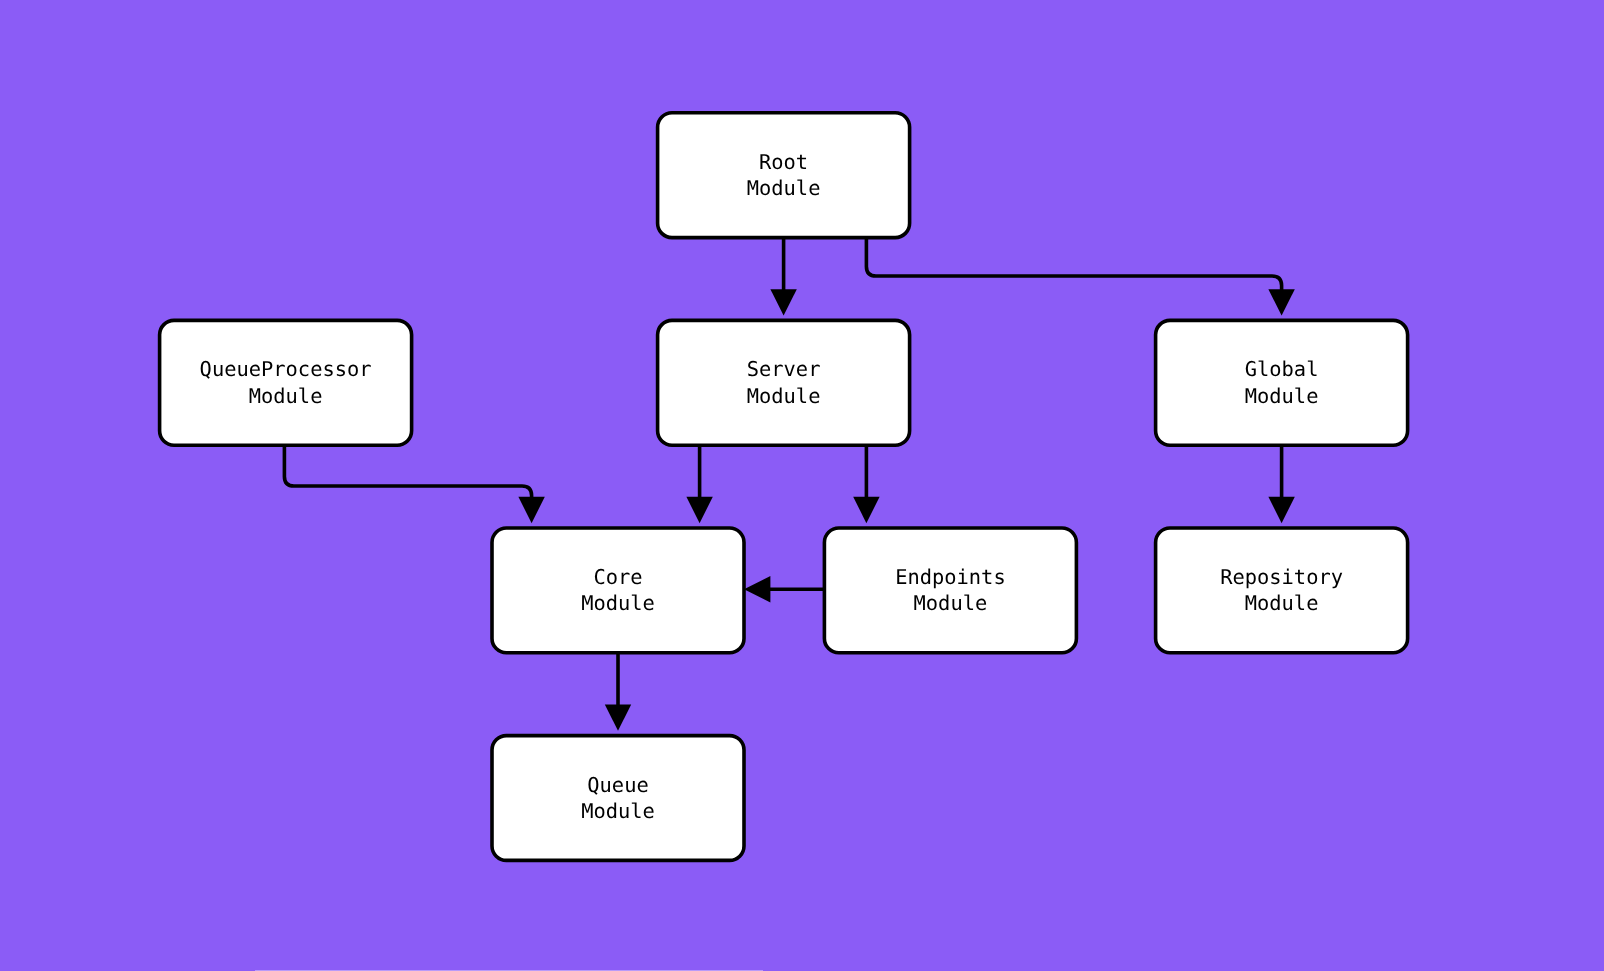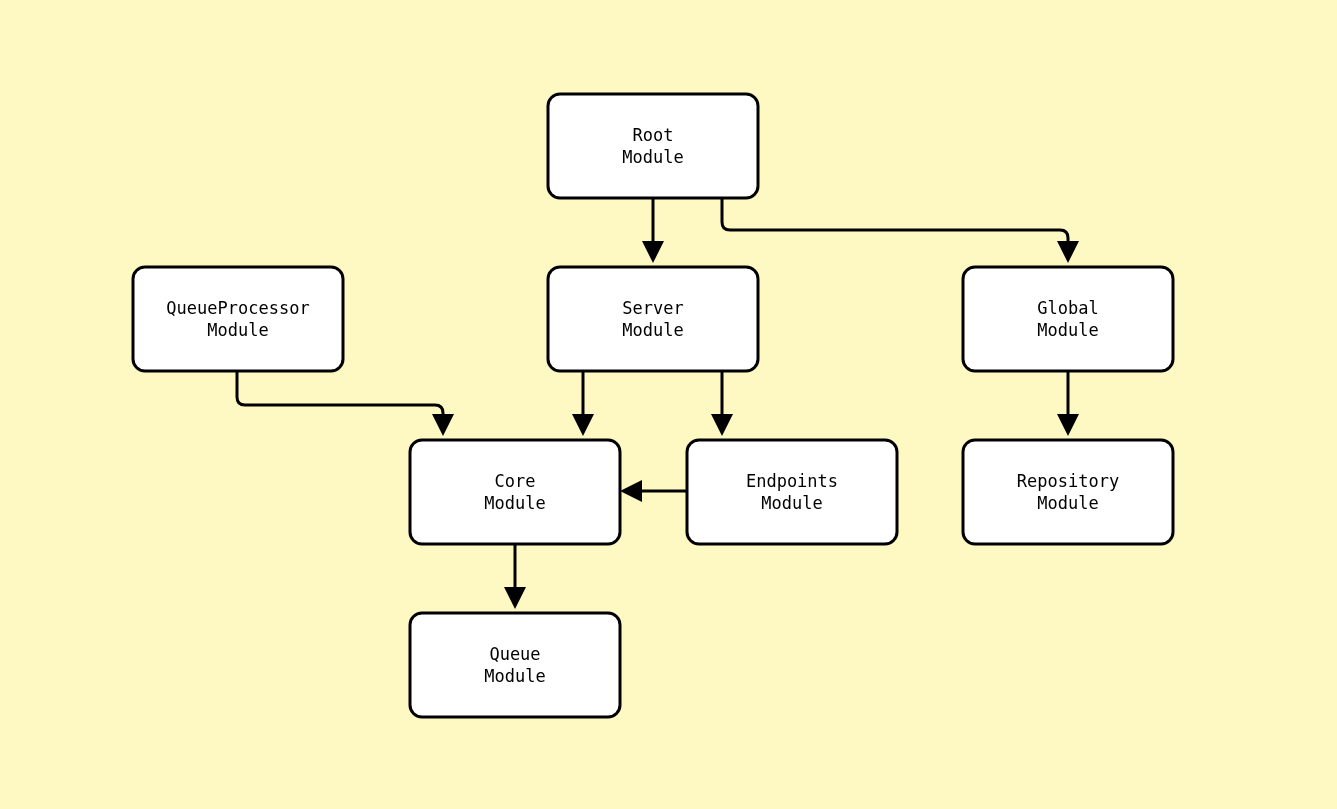--- a/index.html
+++ b/index.html
@@ -10,21 +10,21 @@
   body {
     width: 1337px;
     height: 809px;
     font-family: "DejaVu Sans Mono", monospace;
     overflow: hidden;
   }
   #diagram-root {
     position: relative;
     width: 1337px;
     height: 809px;
-    background: #fef9c3;
+    background: #8b5cf6;
   }
   svg.diagram-canvas {
     position: absolute;
     top: 0;
     left: 0;
     width: 1337px;
     height: 809px;
     display: block;
   }
   .node-box {

